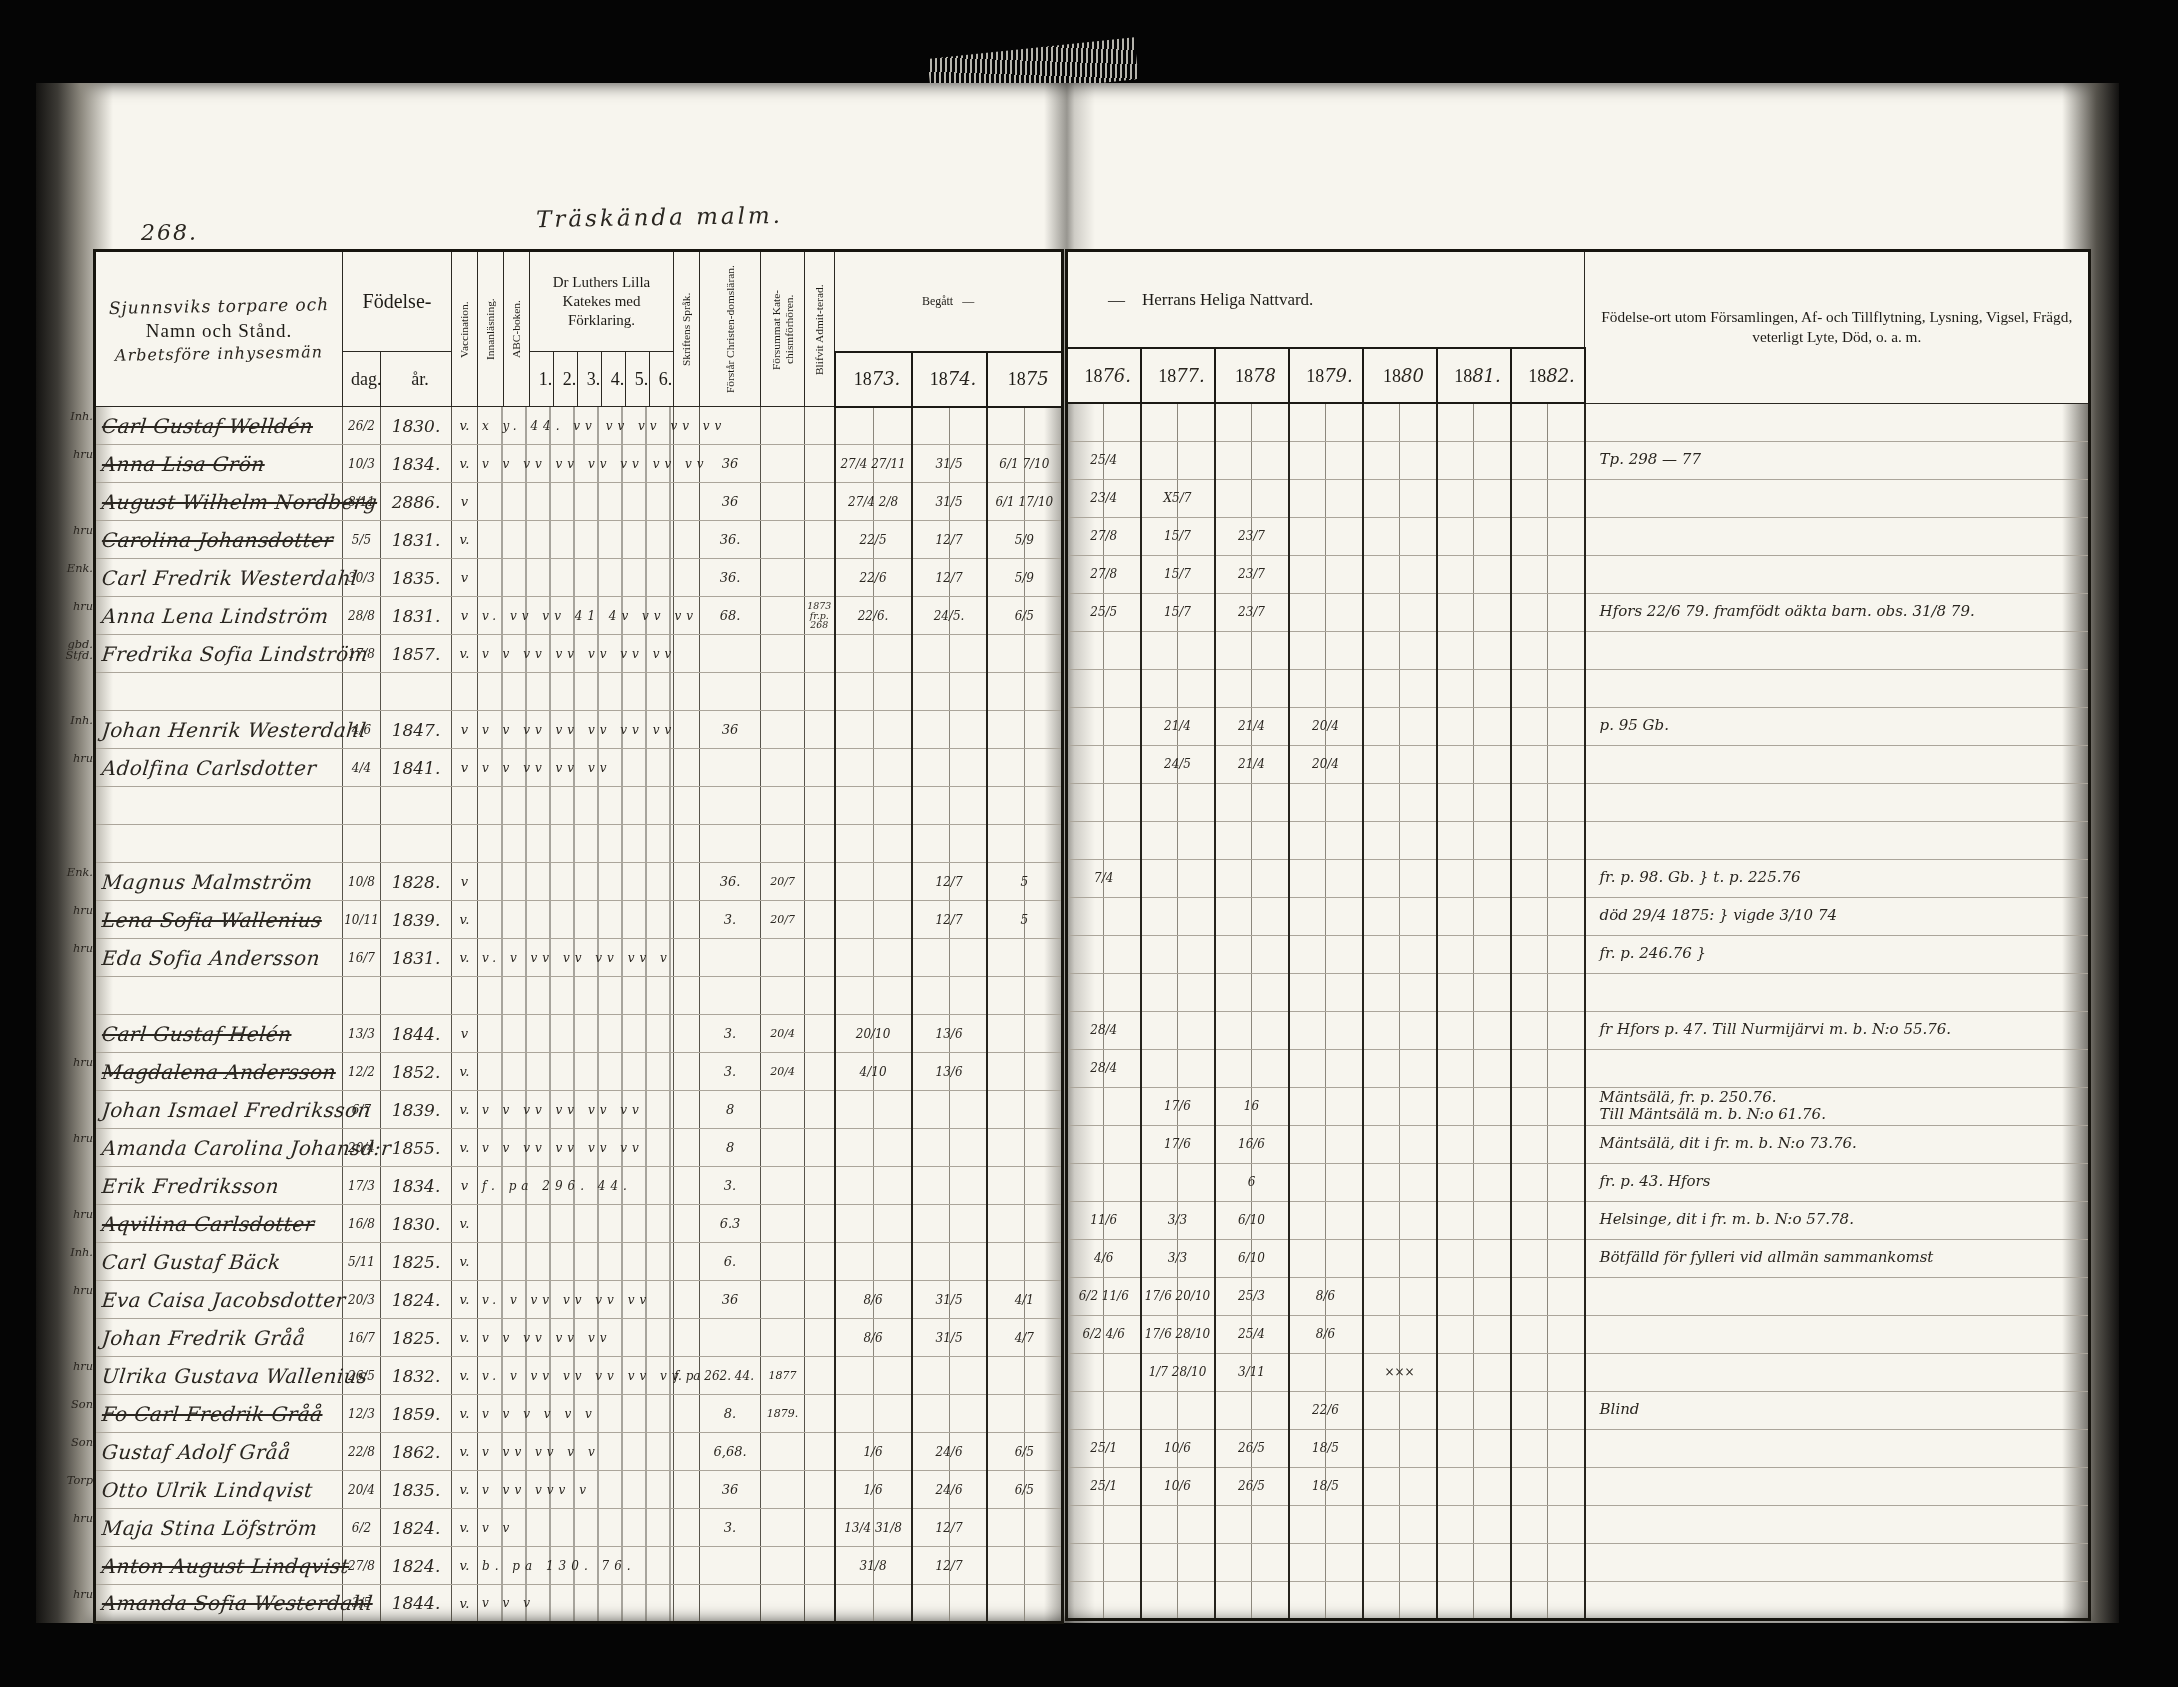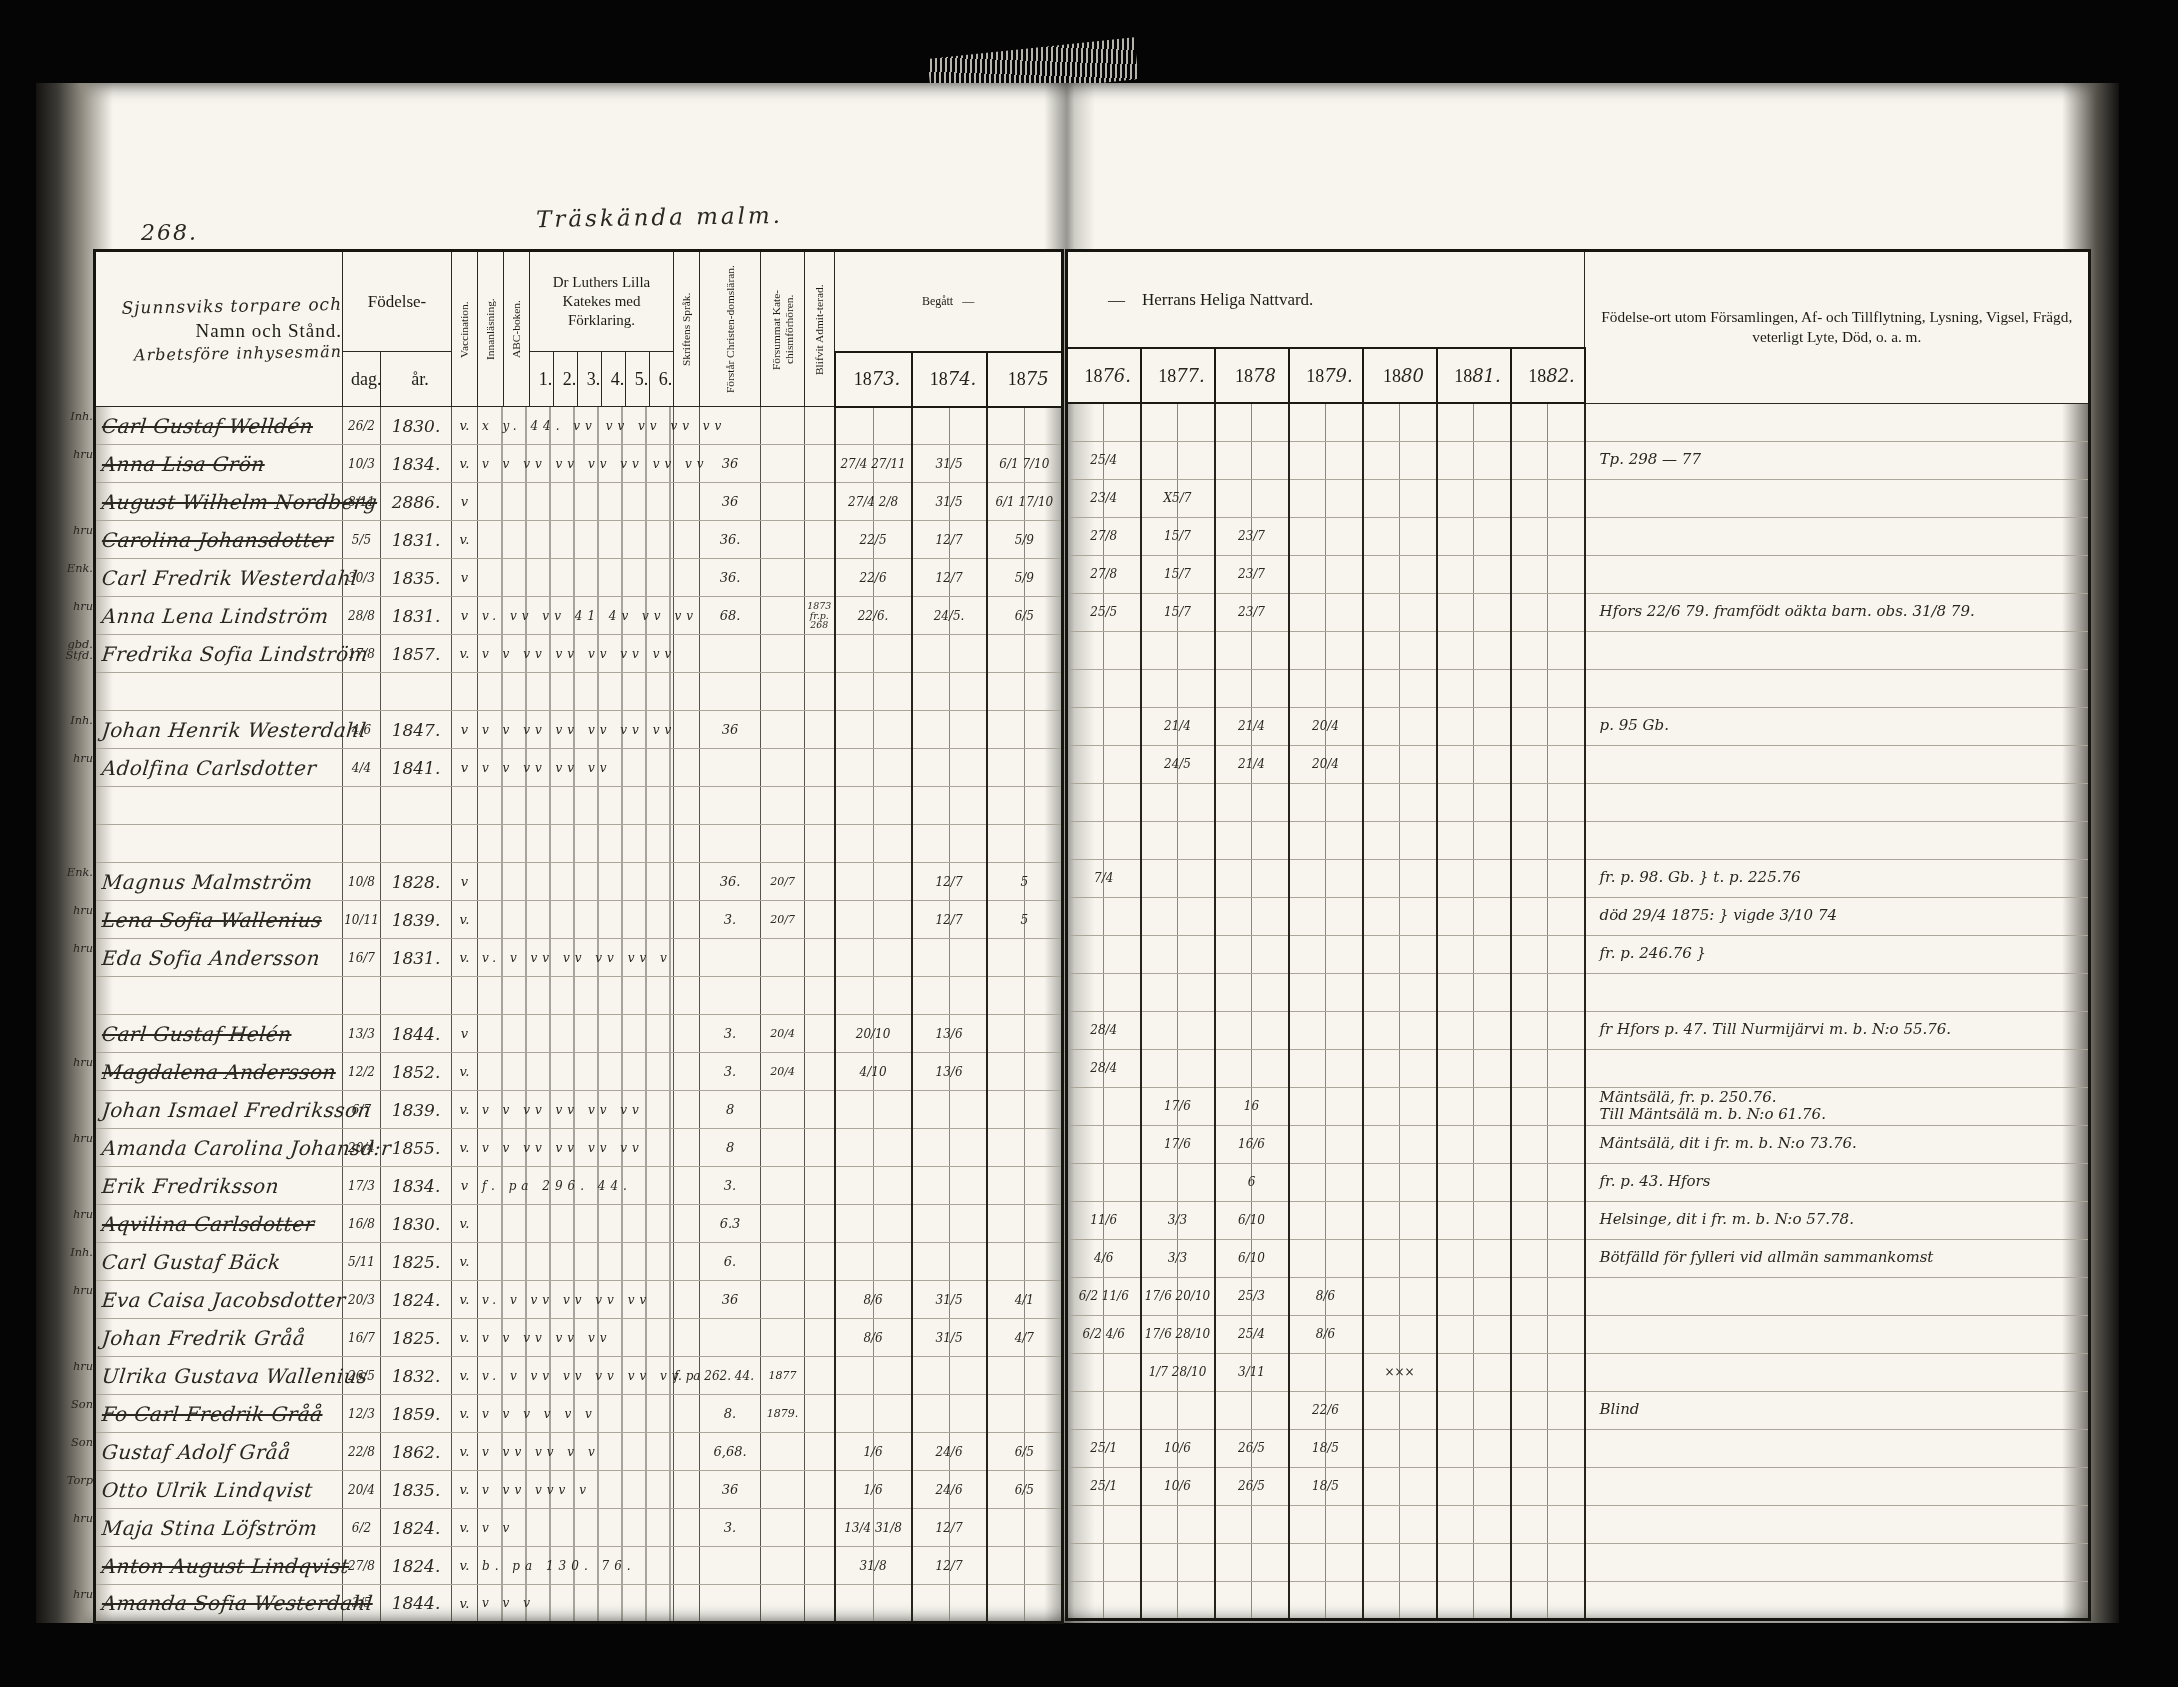--- a/index.html
+++ b/index.html
@@ -24,28 +24,28 @@
   .page-title{position:absolute;left:500px;top:121px;font-size:23px;letter-spacing:3px;transform:rotate(-1deg);}
   
   table{border-collapse:collapse;table-layout:fixed;position:absolute;top:166px;}
   .lt{left:57px;width:967px;}
   .rt{left:1029px;width:1025px;}
   th,td{padding:0;vertical-align:middle;}
   thead th{border:1px solid #2b2822;background:#f7f5ee;font-weight:normal;}
   .lt,.rt{border:3px solid #17150f;}
   .h1 th{height:95px;}
   .h2 th{height:53px;font-size:18px;padding-left:8px;}
-  .name-box{width:248px;text-align:right;}
+  .name-box{width:248px;}
   .name-box .l1{font-size:17px;letter-spacing:1px;transform:rotate(-1deg);}
   .name-box .l2{font-size:19px;letter-spacing:1px;margin:4px 0 2px;}
   .name-box .l3{font-size:16px;letter-spacing:1px;transform:rotate(-1deg);}
   .vert{writing-mode:vertical-rl;transform:rotate(180deg);font-size:11.4px;line-height:1.1;
         height:143px;margin:0 auto;text-align:center;}
   .kat-h{font-size:15px;line-height:1.25;padding:2px;}
-  .fod-h{font-size:17px;}
+  .fod-h{font-size:20px;}
   .beg-h{font-size:12px;border-bottom:none !important;}
   .natt-h{font-size:17px;border-bottom:none !important;text-align:left;padding-left:40px;}
   .year-th{border:2px solid #1b1914 !important;font-size:19px;}
   .year-th .hw{font-size:18px;}
   .notes-h{font-size:15.3px;line-height:1.35;padding:0 14px;}
   
   tbody tr{height:38px;}
   tbody td{border-right:1px solid #57534a;border-bottom:1px solid #aba59a;
            font-size:12.4px;text-align:center;overflow:visible;}
   .c-name{text-align:left;position:relative;}

